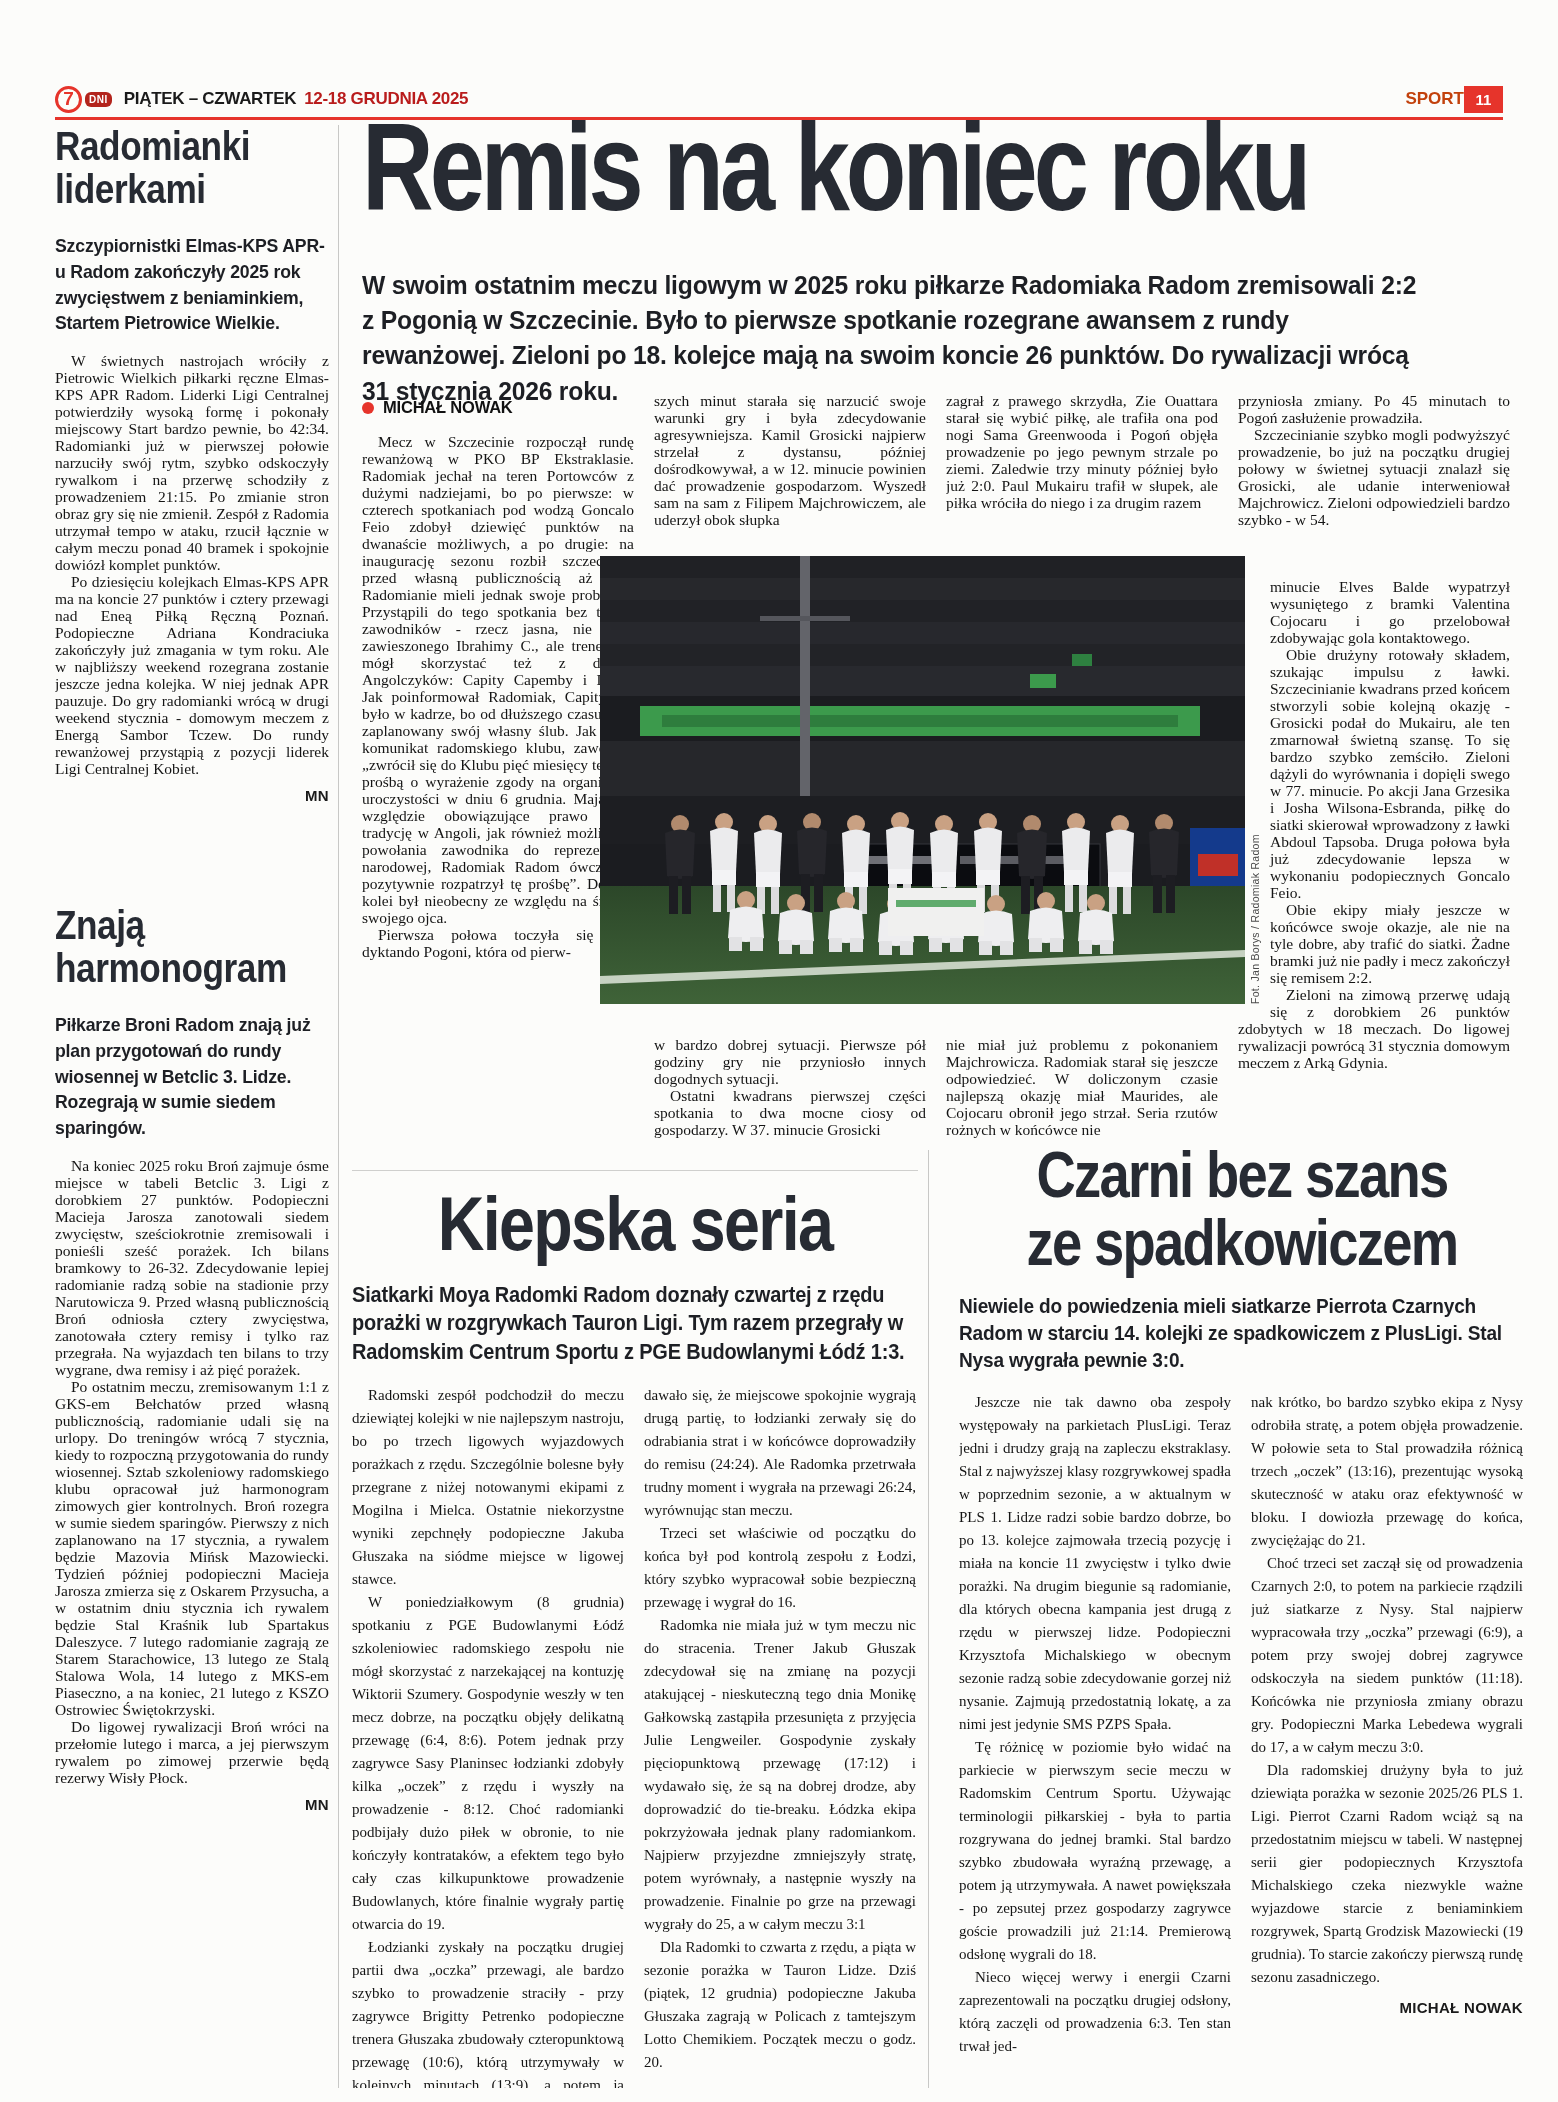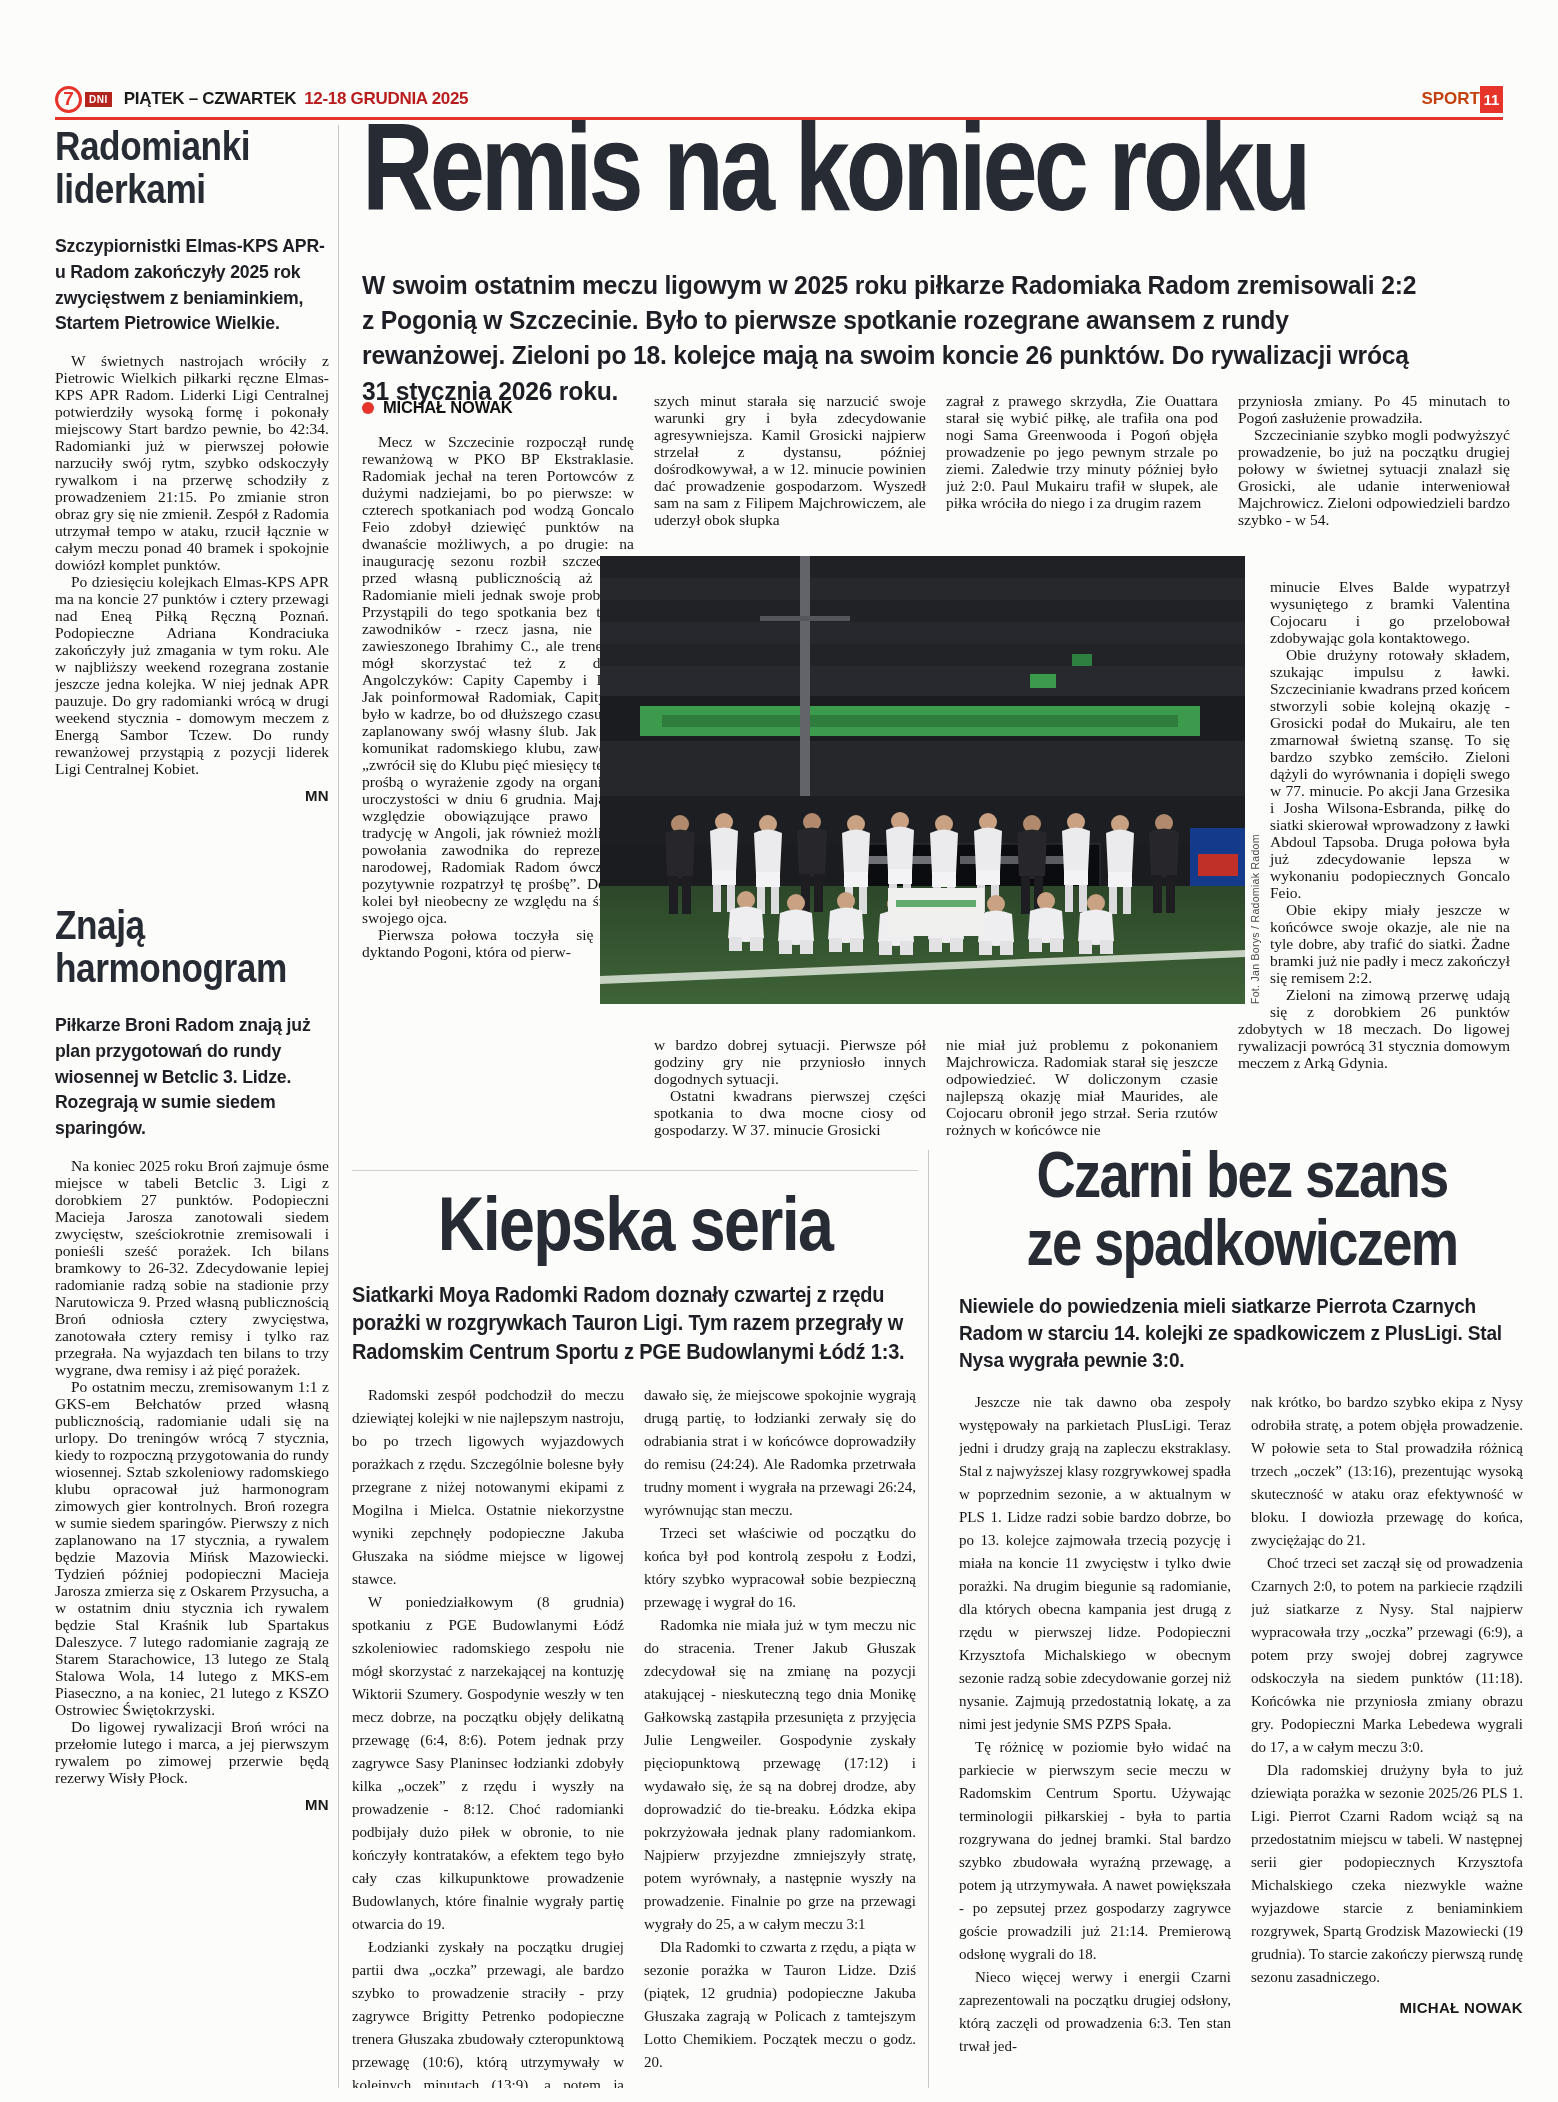--- a/index.html
+++ b/index.html
@@ -11,26 +11,26 @@
   }
   .abs { position:absolute; }
 
   
   .hdr { left:55px; top:82px; width:1448px; height:34px; display:flex; align-items:center;
          font-family:"Liberation Sans", sans-serif; }
   .logo7 { width:27px; height:27px; border:3px solid #e6342b; border-radius:50%;
            color:#e6342b; font-weight:700; font-size:19px; display:flex; align-items:center;
            justify-content:center; margin-right:3px; }
   .logoDNI { background:#b3241c; color:#fff; font-size:10px; font-weight:700;
-             padding:2px 4px; border-radius:0; margin-right:12px; letter-spacing:.5px; }
+             padding:2px 4px; border-radius:6px; margin-right:12px; letter-spacing:.5px; }
   .hdr-day { font-weight:700; font-size:17px; letter-spacing:-.3px; color:#1a1a1a; margin-right:8px;}
   .hdr-date { font-weight:700; font-size:17px; letter-spacing:-.3px; color:#b91c1c; }
   .hdr-spacer { flex:1; }
   .hdr-section { font-weight:700; font-size:17px; color:#c2410c; }
-  .page-badge { width:23px; height:27px; background:#e6342b; color:#fff; font-weight:700;
+  .page-badge { width:39px; height:27px; background:#e6342b; color:#fff; font-weight:700;
                 font-size:15px; display:flex; align-items:center; justify-content:center; }
   .red-rule { left:55px; top:117px; width:1448px; height:3px; background:#e6342b; }
 
   
   .body-text p { font-size:15.5px; line-height:17px; text-align:justify; text-indent:16px; }
   .sec .body-text p { font-size:15px; line-height:23px; }
   .no-first-indent p:first-child { text-indent:0; }
   .sig { font-family:"Liberation Sans", sans-serif; font-weight:700; font-size:15px;
          text-align:right; margin-top:10px; letter-spacing:.3px; color:#1a1a1a; }
   .lead-sans { font-family:"Liberation Sans", sans-serif; font-weight:700; color:#1d1f24;

